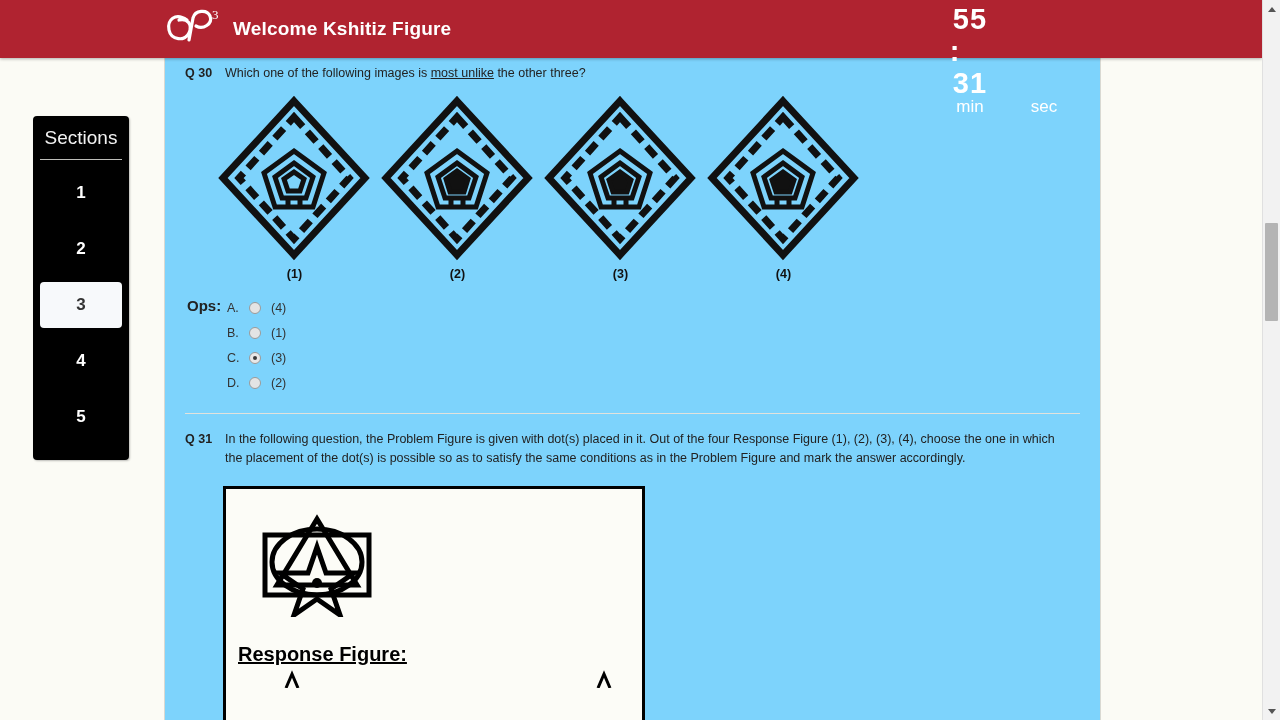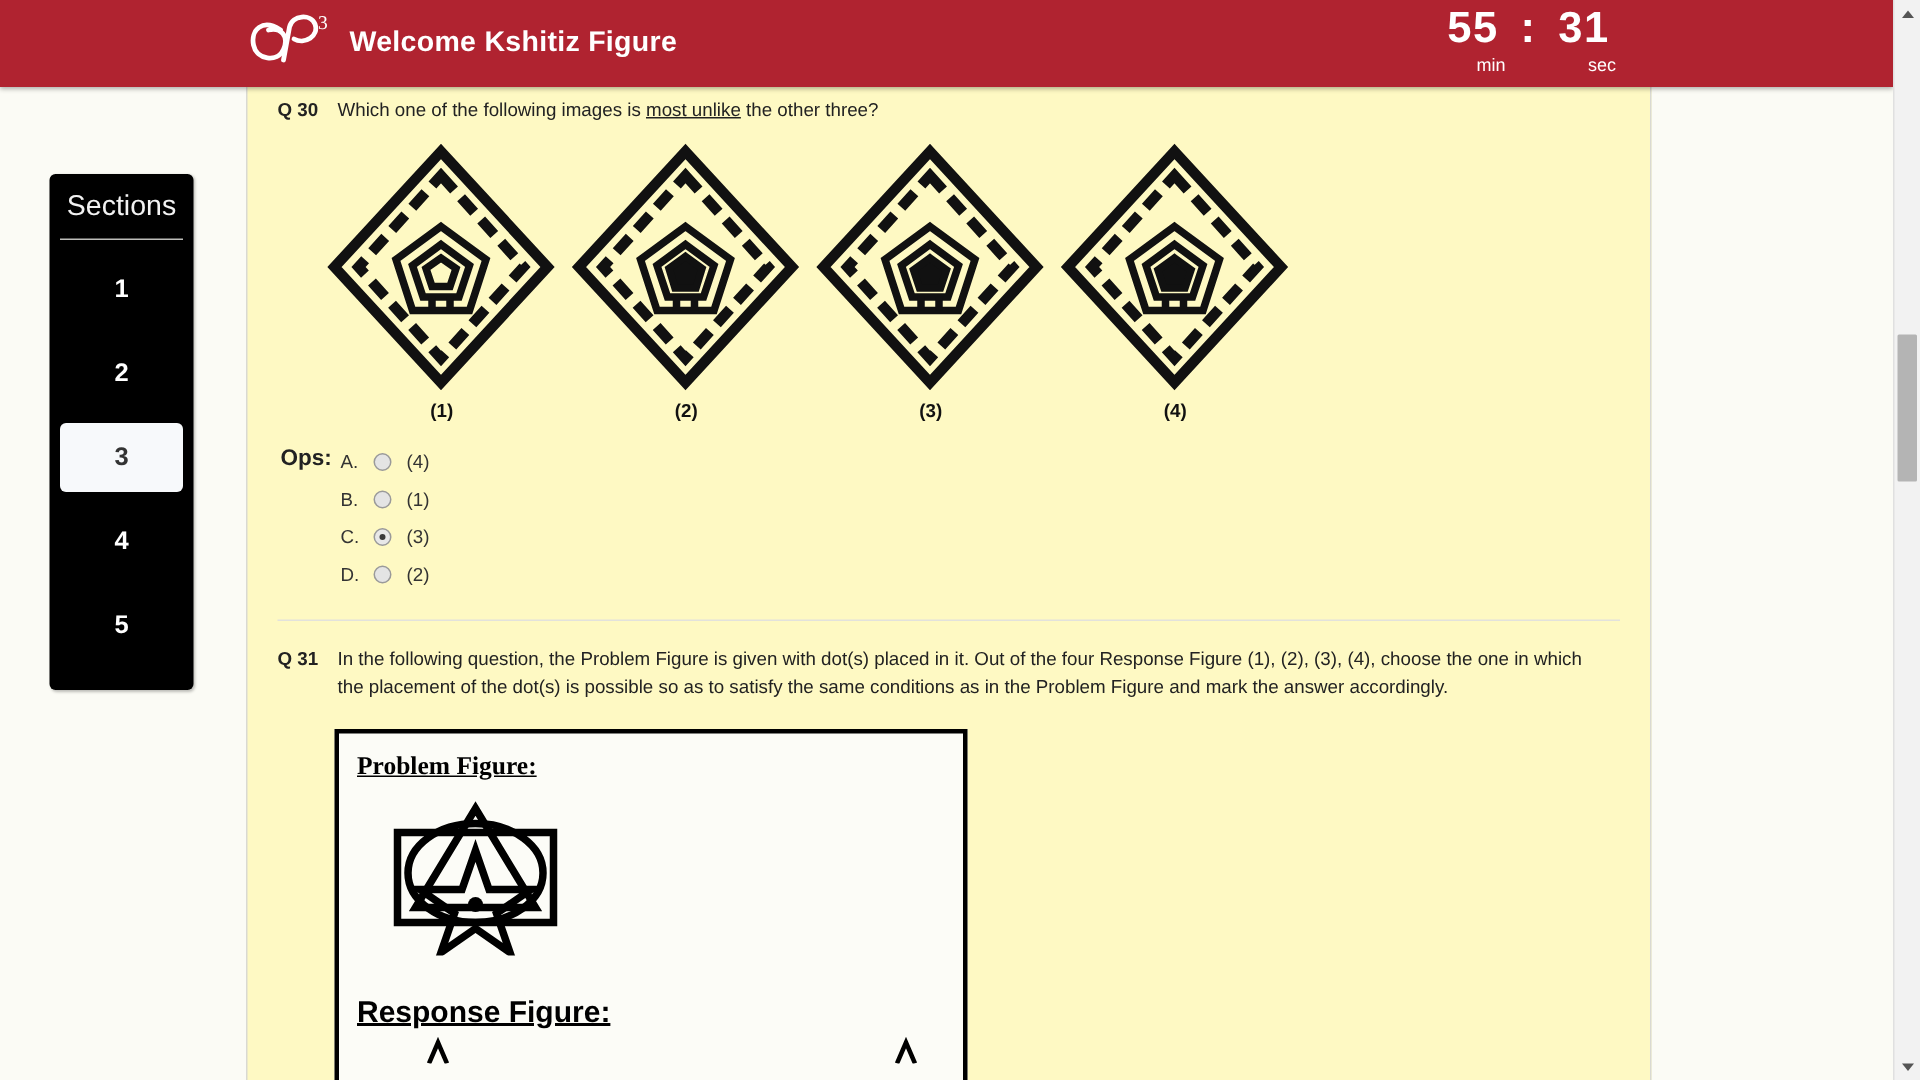--- a/index.html
+++ b/index.html
@@ -50,26 +50,27 @@
     color: #ffffff;
   }
   .timer-digits {
     font-size: 29px;
     font-weight: bold;
     letter-spacing: 1px;
     line-height: 32px;
     display: flex;
     justify-content: center;
     align-items: baseline;
+    flex-direction: column;
   }
   .timer-digits .num { display: inline-block; width: 52px; }
   .timer-digits .colon { width: 22px; display: inline-block; }
   .timer-labels {
-    display: flex; justify-content: flex-end;
-    font-size: 12px; line-height: 14px;
+    display: flex; justify-content: flex-start;
+    font-size: 17px; line-height: 14px;
     margin-top: 1px;
   }
   .timer-labels span { display: inline-block; width: 52px; }
   .timer-labels .gap { width: 22px; }
 
   
   .sections {
     position: absolute;
     left: 33px; top: 116px;
     width: 96px;
@@ -102,21 +103,21 @@
     color: #333333;
     box-shadow: 0 0 2px rgba(0,0,0,0.35);
   }
 
   
   .content {
     position: absolute;
     left: 164px; top: 58px;
     width: 937px;
     height: 662px;
-    background: #fef9c3;
+    background: #7dd3fc;
     border-left: 1px solid #d9d9d2;
     border-right: 1px solid #d9d9d2;
     overflow: hidden;
   }
   .q-block { padding: 0 20px; }
 
   .q-line {
     display: flex;
     font-size: 12.5px;
     color: #222222;
@@ -444,21 +445,20 @@
 
     <div class="q-block" style="padding-top:10px;">
       <div class="q-line">
         <span class="q-num">Q 31</span>
         <span class="q-text" style="max-width:845px;">
           <span>In the following question, the </span><b>Problem Figure</b><span> is given with dot(s) placed in it. Out of the four </span><b>Response Figure</b><span> (1), (2), (3), (4), choose the one in which the placement of the dot(s) is possible so as to satisfy the same conditions as in the </span><b>Problem Figure</b><span> and mark the answer accordingly.</span>
         </span>
       </div>
 
       <div class="pfbox">
-        <div class="pf-head">Problem Figure:</div>
 
         <div class="pf-art">
           <svg width="115" height="110" viewBox="0 0 115 110">
             <g fill="none" stroke="#000" stroke-width="5">
               <rect x="5" y="28" width="104" height="60"></rect>
               <ellipse cx="57" cy="55" rx="45" ry="33"></ellipse>
               <polygon points="57,12 97,78 17,78"></polygon>
               <polygon points="57,40 66,66 94,66 71,82 80,108 57,92 34,108 43,82 20,66 48,66"></polygon>
             </g>
             <circle cx="57" cy="76" r="5" fill="#000"></circle>

